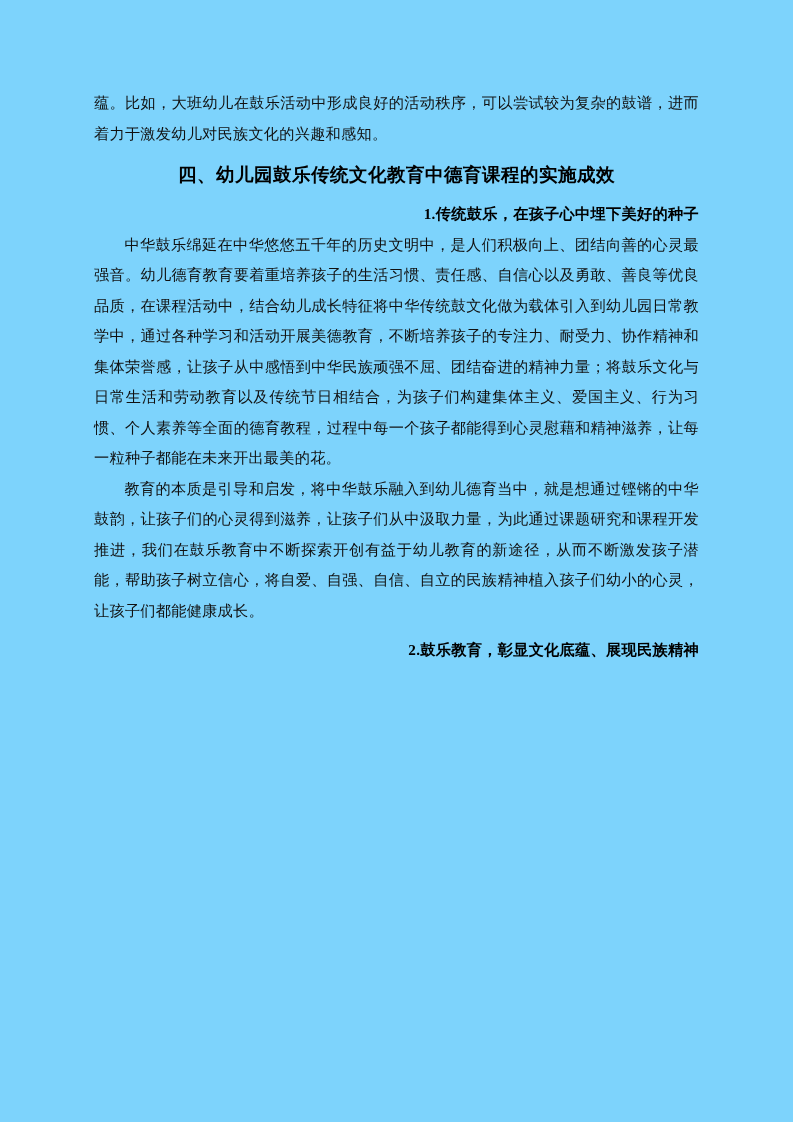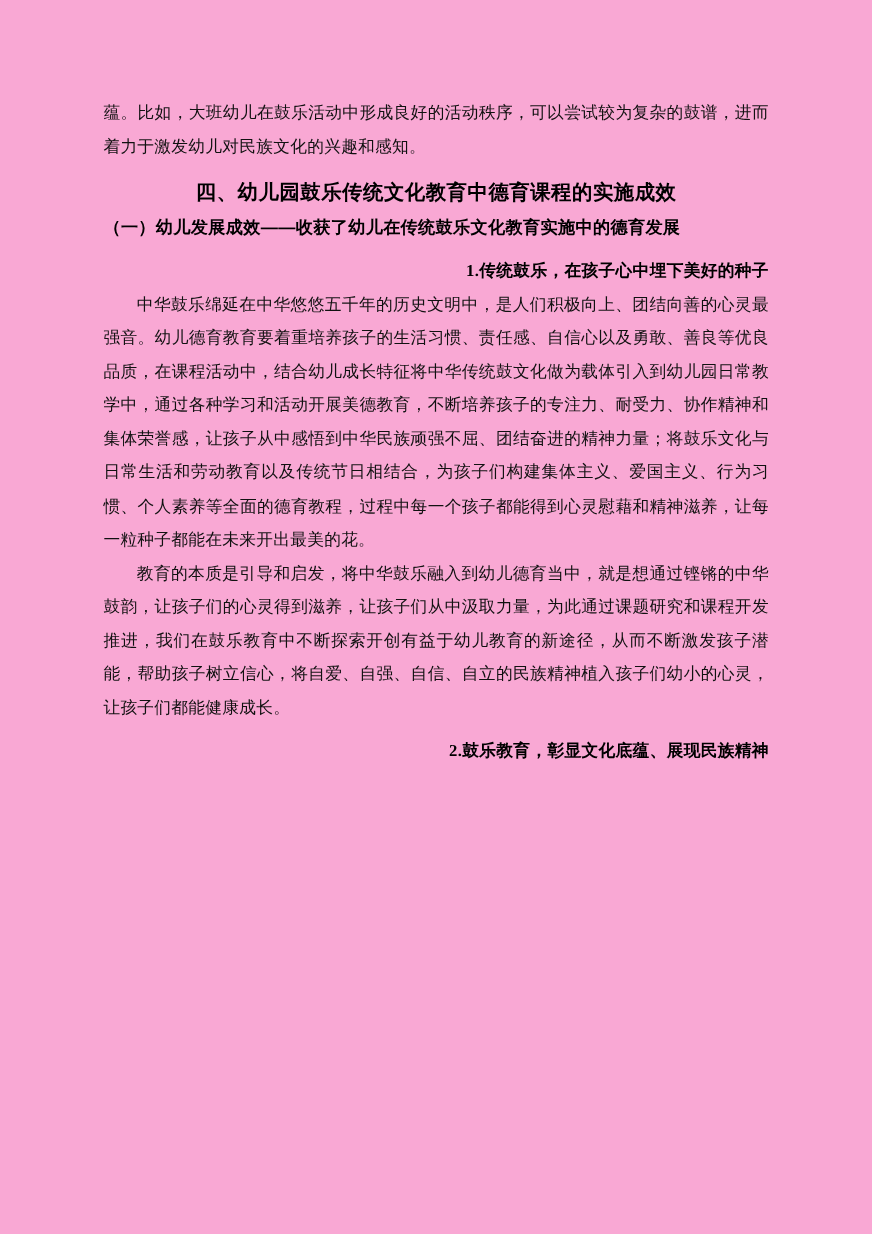--- a/index.html
+++ b/index.html
@@ -5,21 +5,21 @@
   * { margin: 0; padding: 0; box-sizing: border-box; }
   html, body {
     background: #ffffff;
     font-family: "Liberation Serif", serif;
   }
   .doc-page {
     position: relative;
     width: 793px;
     height: 1122px;
     margin: 0 auto;
-    background: #f9a8d4;
+    background: #7dd3fc;
     color: #000000;
     padding: 88px 94px 60px 94px;
     overflow: hidden;
   }
   .body-text {
     font-size: 15.2px;
     line-height: 30.5px;
     letter-spacing: 0.25px;
     text-align: justify;
     text-justify: inter-ideograph;
@@ -62,21 +62,20 @@
 </style>
 </head>
 <body>
 
 <div class="doc-page">
 
   <p class="body-text no-indent">蕴。比如，大班幼儿在鼓乐活动中形成良好的活动秩序，可以尝试较为复杂的鼓谱，进而着力于激发幼儿对民族文化的兴趣和感知。</p>
 
   <h1 class="doc-h1">四、幼儿园鼓乐传统文化教育中德育课程的实施成效</h1>
 
-  <h2 class="doc-h2">（一）幼儿发展成效——收获了幼儿在传统鼓乐文化教育实施中的德育发展</h2>
 
   <h3 class="doc-h3">1.传统鼓乐，在孩子心中埋下美好的种子</h3>
 
   <p class="body-text">中华鼓乐绵延在中华悠悠五千年的历史文明中，是人们积极向上、团结向善的心灵最强音。幼儿德育教育要着重培养孩子的生活习惯、责任感、自信心以及勇敢、善良等优良品质，在课程活动中，结合幼儿成长特征将中华传统鼓文化做为载体引入到幼儿园日常教学中，通过各种学习和活动开展美德教育，不断培养孩子的专注力、耐受力、协作精神和集体荣誉感，让孩子从中感悟到中华民族顽强不屈、团结奋进的精神力量；将鼓乐文化与日常生活和劳动教育以及传统节日相结合，为孩子们构建集体主义、爱国主义、行为习惯、个人素养等全面的德育教程，过程中每一个孩子都能得到心灵慰藉和精神滋养，让每一粒种子都能在未来开出最美的花。</p>
 
 
 
   <p class="body-text">教育的本质是引导和启发，将中华鼓乐融入到幼儿德育当中，就是想通过铿锵的中华鼓韵，让孩子们的心灵得到滋养，让孩子们从中汲取力量，为此通过课题研究和课程开发推进，我们在鼓乐教育中不断探索开创有益于幼儿教育的新途径，从而不断激发孩子潜能，帮助孩子树立信心，将自爱、自强、自信、自立的民族精神植入孩子们幼小的心灵，让孩子们都能健康成长。</p>
 
   <h3 class="doc-h3">2.鼓乐教育，彰显文化底蕴、展现民族精神</h3>

